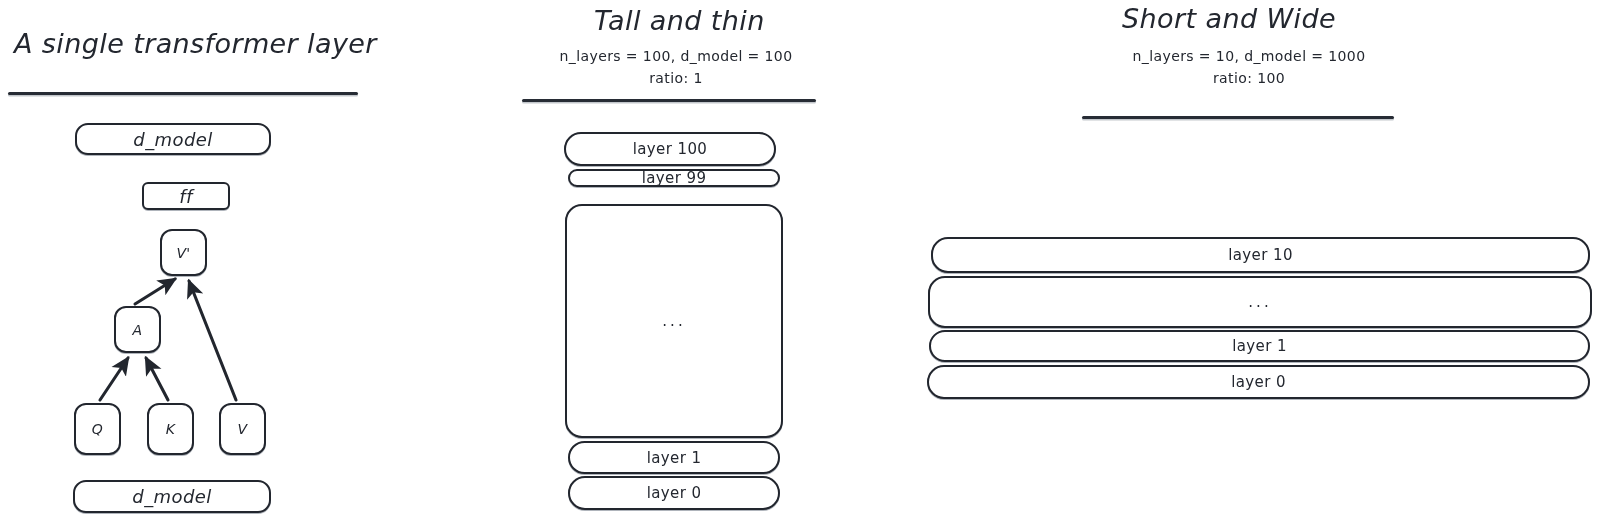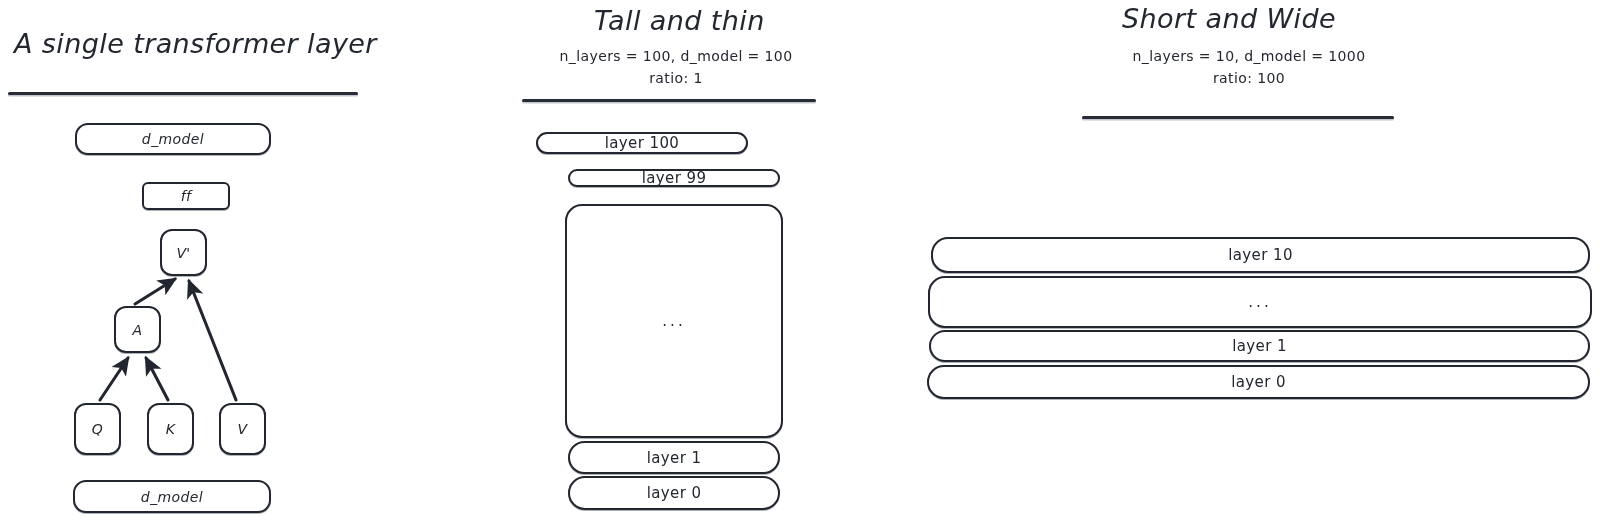--- a/index.html
+++ b/index.html
@@ -53,21 +53,21 @@
     font-size:14px;
     letter-spacing:.3px;
     filter:drop-shadow(0.7px 1.3px 0.2px rgba(110,118,132,.55));
   }
   .box.r-lg{border-radius:13px;}
   .box.r-md{border-radius:6px;}
   .box.r-sm{border-radius:12px;}
   .box.r-xl{border-radius:17px;}
 
   .box .lbl{
-    font-size:14px;
+    font-size:18px;
     font-style:italic;
     pointer-events:none;
   }
   .box.small .lbl{font-size:14px;}
   .box.stack .lbl{font-size:15px;font-style:normal;}
   .box.wide .lbl{font-size:15px;font-style:normal;}
   .dots{font-size:19px;letter-spacing:3px;font-style:normal;}
 
   
   .arrows{position:absolute;left:0;top:0;width:1600px;height:530px;pointer-events:none;}
@@ -129,21 +129,21 @@
     <path d="M168,400 L146,358" stroke="#22262e" stroke-width="3.1" fill="none" stroke-linecap="round" marker-end="url(#ah)"></path>
   </svg>
 
   <div class="col-title hand" style="left:594px;top:5px;">Tall and thin</div>
 
   <div class="col-sub hand" style="left:530px;top:48px;width:292px;">n_layers = 100, d_model = 100</div>
   <div class="col-sub hand" style="left:530px;top:70px;width:292px;">ratio: 1</div>
 
   <div class="divider" style="left:522px;top:99px;width:294px;"></div>
 
-  <div class="box r-xl stack" style="left:536px;top:132px;width:212px;height:22px;">
+  <div class="box r-xl stack" style="left:564px;top:132px;width:212px;height:34px;">
     <span class="lbl hand">layer 100</span>
   </div>
   <div class="box r-xl stack" style="left:568px;top:169px;width:212px;height:18px;">
     <span class="lbl hand">layer 99</span>
   </div>
   <div class="box r-xl stack" style="left:565px;top:204px;width:218px;height:234px;">
     <span class="lbl hand dots">...</span>
   </div>
   <div class="box r-xl stack" style="left:568px;top:441px;width:212px;height:33px;">
     <span class="lbl hand">layer 1</span>

